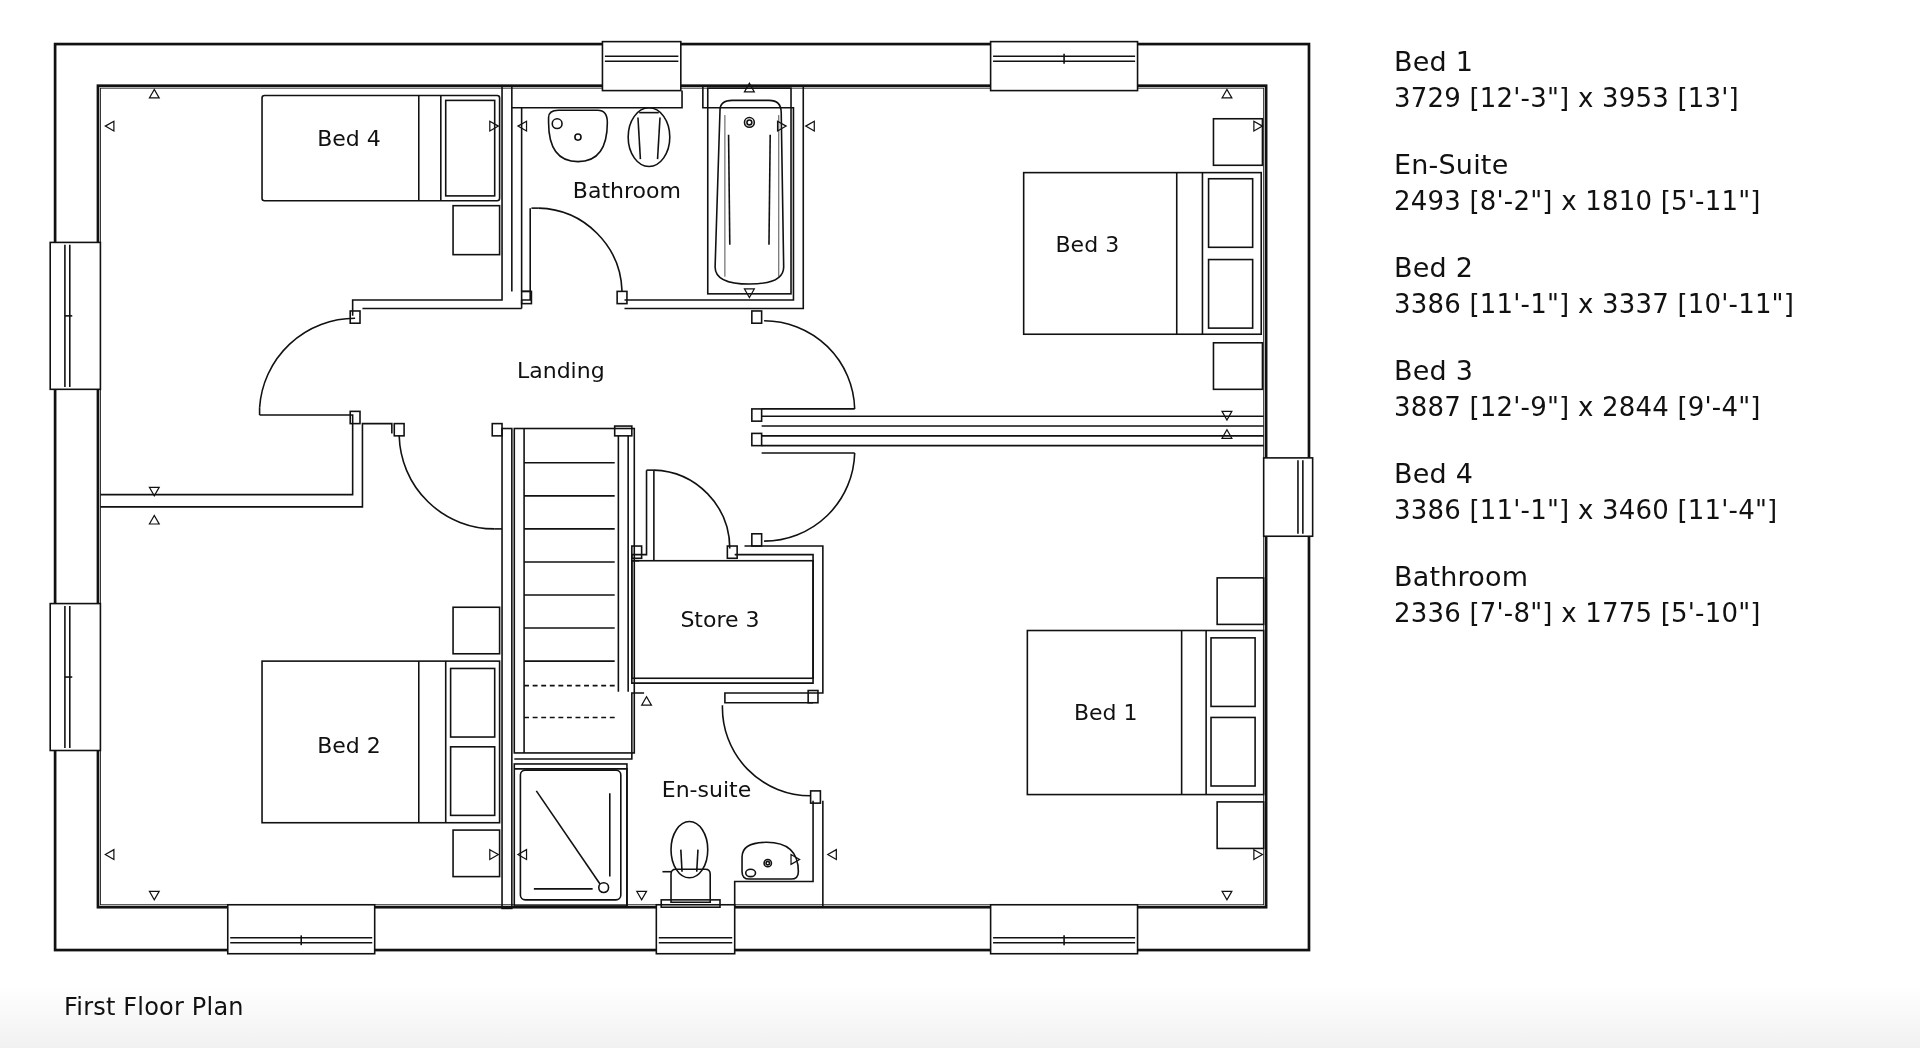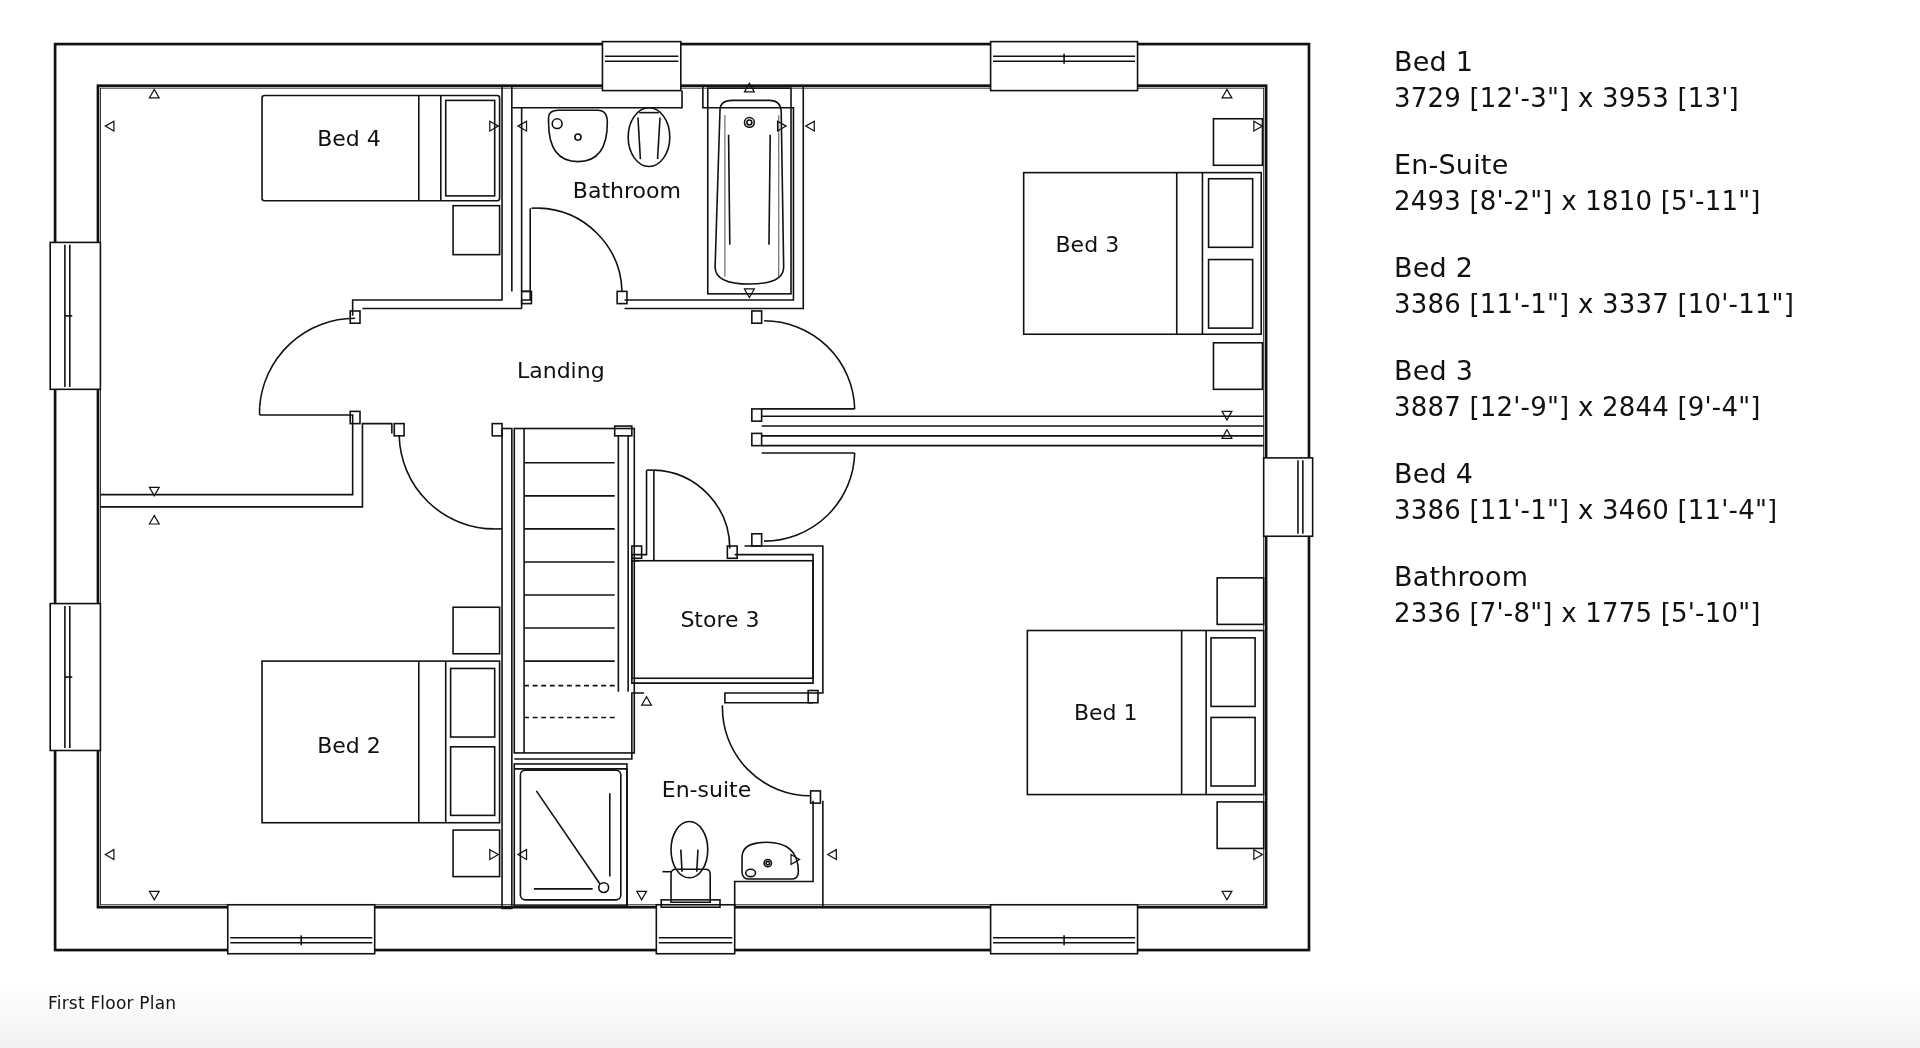--- a/index.html
+++ b/index.html
@@ -7,21 +7,21 @@
          font-family: "DejaVu Sans", sans-serif; color: #111; }
   .stage { position: absolute; left: 0; top: 0; width: 1920px; height: 1048px;
            background: linear-gradient(to bottom, #ffffff 0%, #ffffff 94%, #f1f1f1 100%); }
   svg.plan { position: absolute; left: 0; top: 0; width: 1920px; height: 1048px; }
   svg text { font-family: "DejaVu Sans", sans-serif; fill: #111; }
   .room-label { font-size: 18px; }
   .legend { position: absolute; left: 1394px; top: 44px; width: 500px; }
   .legend-entry { margin-bottom: 31px; }
   .legend-name { font-size: 27px; line-height: 36px; letter-spacing: 0.2px; }
   .legend-dims { font-size: 26px; line-height: 36px; letter-spacing: 0.2px; }
-  .caption { position: absolute; left: 48px; top: 993px; font-size: 17px; letter-spacing: 0.2px; }
+  .caption { position: absolute; left: 64px; top: 993px; font-size: 24px; letter-spacing: 0.2px; }
 </style>
 </head>
 <body>
 
 <div class="stage">
 
   <svg class="plan" viewBox="0 0 1568 856" preserveAspectRatio="none" xmlns="http://www.w3.org/2000/svg">
     <g fill="none" stroke="#111" stroke-width="1.3">
 
       <g stroke-width="2.2">

